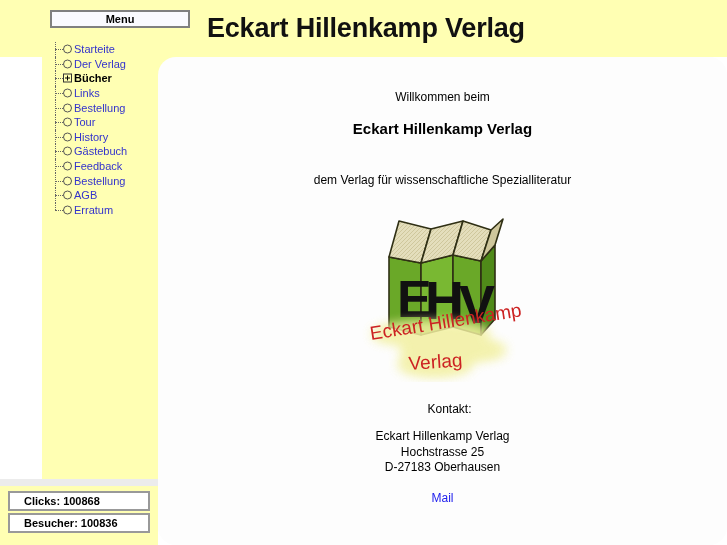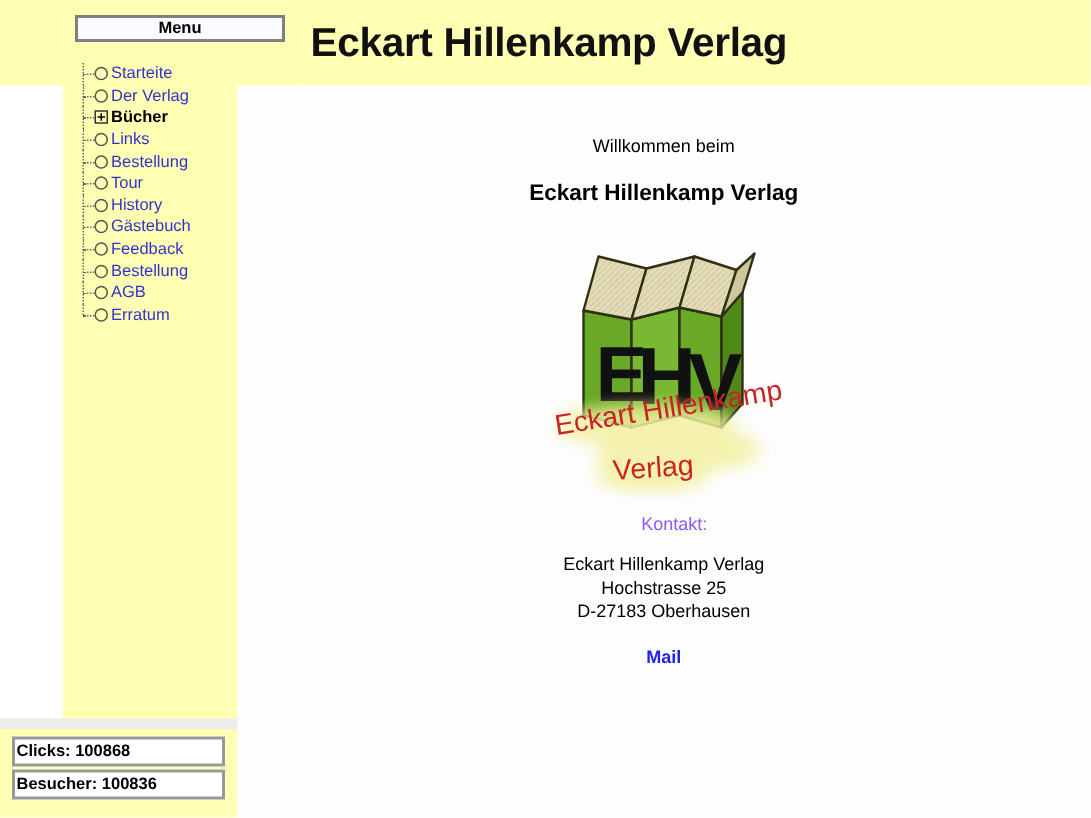--- a/index.html
+++ b/index.html
@@ -180,34 +180,35 @@
     left: 8px;
     width: 142px;
     height: 20px;
     background: #ffffff;
     border: 2px solid #999999;
     box-sizing: border-box;
     font-size: 11px;
     font-weight: bold;
     color: #000000;
     line-height: 16px;
-    padding-left: 1px;
+    padding-left: 14px;
     white-space: nowrap;
   }
   #counter-clicks { top: 5px; }
   #counter-visitors { top: 27px; }
 
   
   #content {
     position: absolute;
     left: 158px; top: 57px;
     width: 569px;
     height: 488px;
     background: #fdfdfd;
     text-align: center;
+    border-radius: 18px;
   }
   .welcome-small {
     margin-top: 33px;
     font-size: 12px;
     color: #000000;
   }
   .welcome-big {
     margin-top: 16px;
     font-size: 15px;
     font-weight: bold;
@@ -222,36 +223,36 @@
   
   #logo-wrap {
     position: relative;
     width: 180px;
     height: 175px;
     margin: 20px auto 0 auto;
   }
 
   
   .contact-head {
-    margin-top: 10px;
-    font-size: 12px;
-    color: #8b5cf6;
+    margin-top: 20px;
+    font-size: 12px;
+    color: #000000;
     padding-left: 14px;
   }
   .contact-lines {
     margin-top: 13px;
     font-size: 12px;
     line-height: 15.5px;
     color: #000000;
   }
   .mail-link {
     display: inline-block;
     margin-top: 15px;
     font-size: 12px;
-    font-weight: bold;
+    font-weight: normal;
     color: #2222ee;
     text-decoration: none;
     cursor: pointer;
   }
 </style>
 </head>
 <body>
 
 <div id="page">
 
@@ -349,20 +350,21 @@
 
   <div id="counters">
     <div class="counter-row" id="counter-clicks">Clicks: 100868</div>
     <div class="counter-row" id="counter-visitors">Besucher: 100836</div>
   </div>
 
   <div id="content">
 
     <div class="welcome-small">Willkommen beim</div>
     <div class="welcome-big">Eckart Hillenkamp Verlag</div>
+    <div class="subtitle">dem Verlag für wissenschaftliche Spezialliteratur</div>
 
     <div id="logo-wrap">
       <svg width="180" height="175" viewBox="0 0 180 175" xmlns="http://www.w3.org/2000/svg">
         <defs>
           <filter id="glow" x="-30%" y="-60%" width="160%" height="240%">
             <feGaussianBlur stdDeviation="6" result="b"></feGaussianBlur>
             <feMerge>
               <feMergeNode in="b"></feMergeNode>
               <feMergeNode in="b"></feMergeNode>
             </feMerge>

